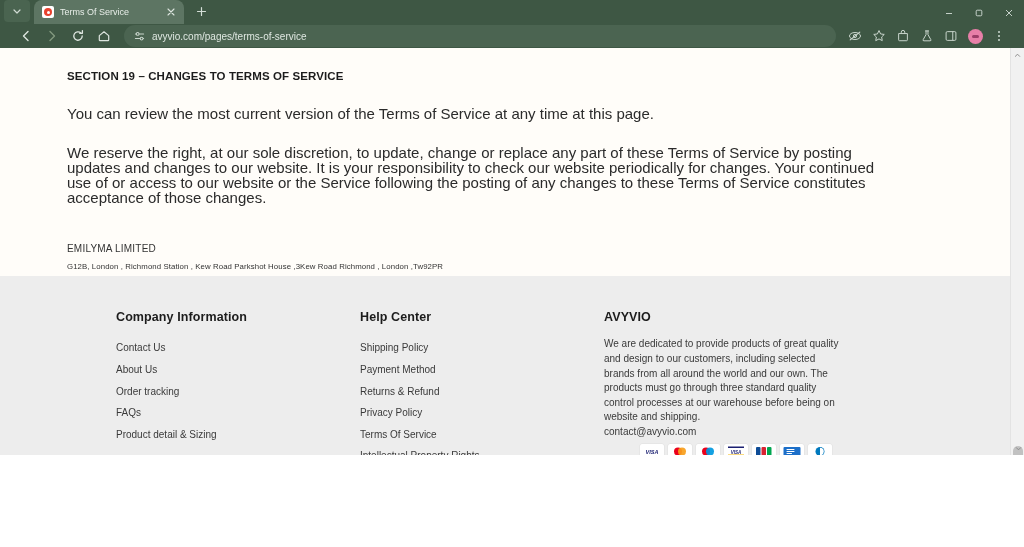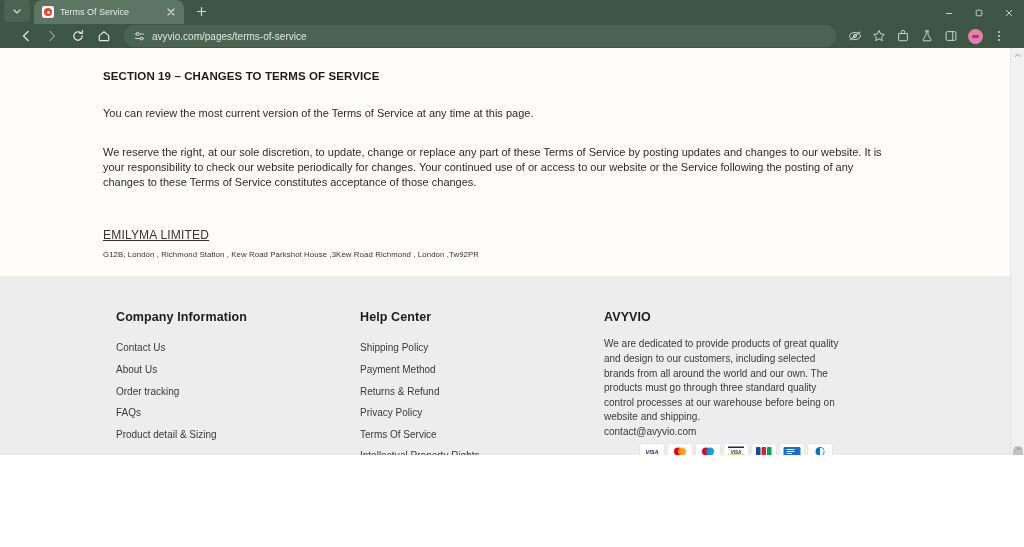--- a/index.html
+++ b/index.html
@@ -64,28 +64,28 @@
 
   
   .viewport { flex: 1 1 auto; position: relative; background: #fffdf9; overflow: hidden; display:flex; }
   .page { flex: 1 1 auto; overflow: hidden; }
 
   .content {
     background: #fffdf9;
     padding: 22px 0 0 0;
     height: 228px;
   }
-  .content-inner { padding-left: 103px; padding-right: 120px; }
+  .content-inner { padding-left: 67px; padding-right: 120px; }
   h1.section-title {
     font-size: 11.5px; font-weight: bold; color: #1c1c1c;
     letter-spacing: .1px; margin-bottom: 4px;
   }
-  p.body-line { font-size: 11px; color: #2b2b2b; line-height: 15px; margin-top: 24px; }
+  p.body-line { font-size: 15px; color: #2b2b2b; line-height: 15px; margin-top: 24px; }
   .addr-block { margin-top: 38px; }
-  .addr-name { font-size: 12px; color: #333; letter-spacing: .2px; margin-bottom: 8px; text-decoration: underline; }
+  .addr-name { font-size: 10px; color: #333; letter-spacing: .2px; margin-bottom: 8px; }
   .addr-line { font-size: 7.8px; color: #333; letter-spacing: .1px; }
 
   
   .footer { background: #ededed; height: 272px; position: relative; }
   .footer-cols { display: flex; padding: 34px 0 0 116px; }
   .col-company { width: 244px; }
   .col-help { width: 244px; }
   .col-about { width: 242px; }
   .col-title { font-size: 12.5px; font-weight: bold; color: #1c1c1c; margin-bottom: 13px; letter-spacing: .1px; }
   .col-link { font-size: 10px; color: #3a3a3a; line-height: 21.6px; display: block; }

